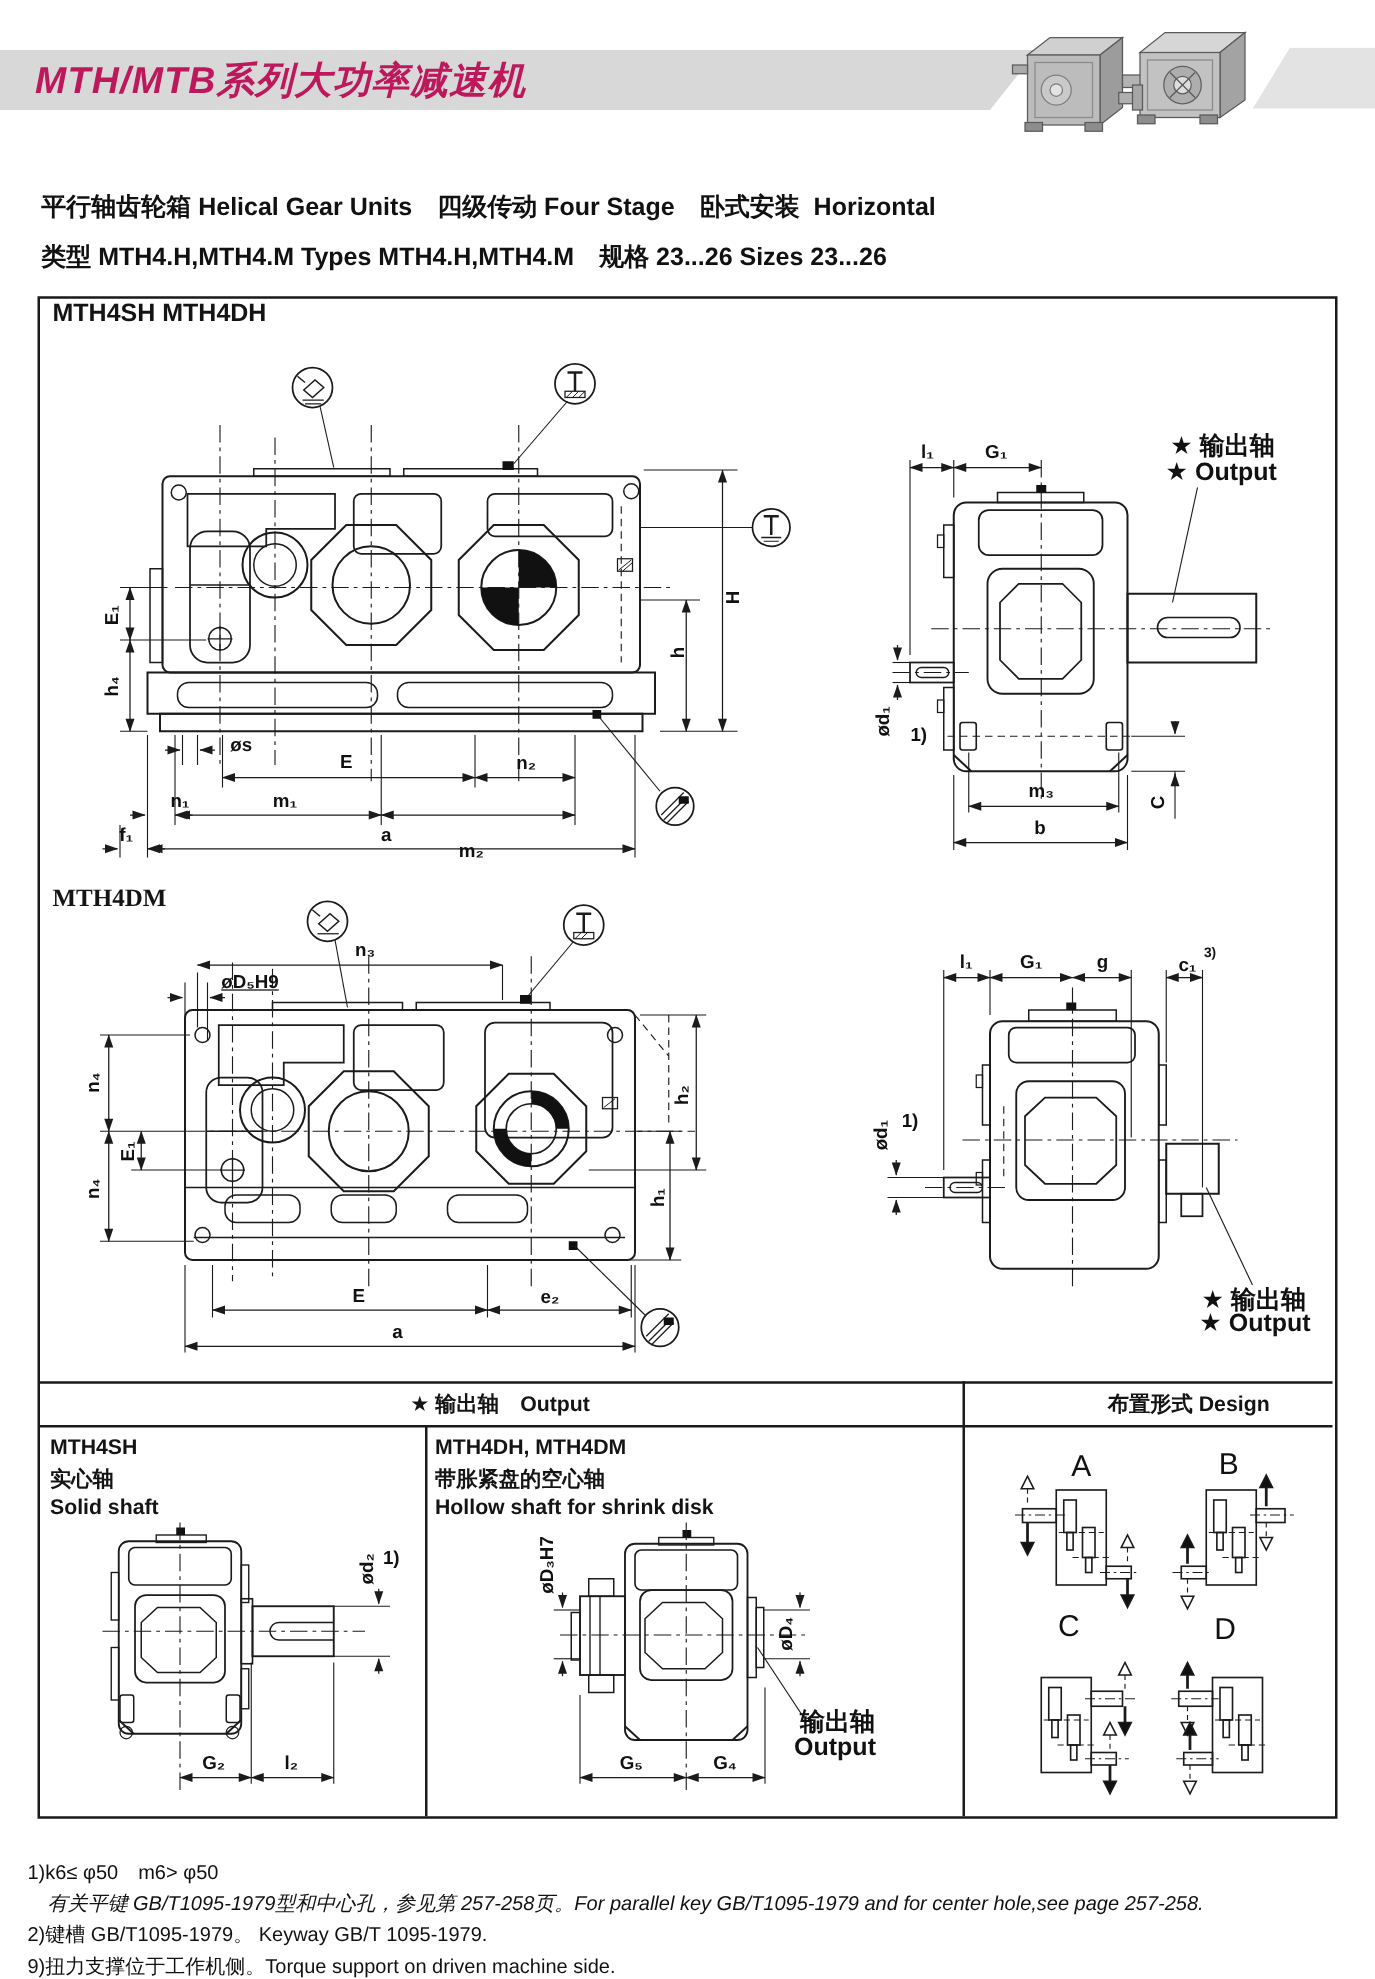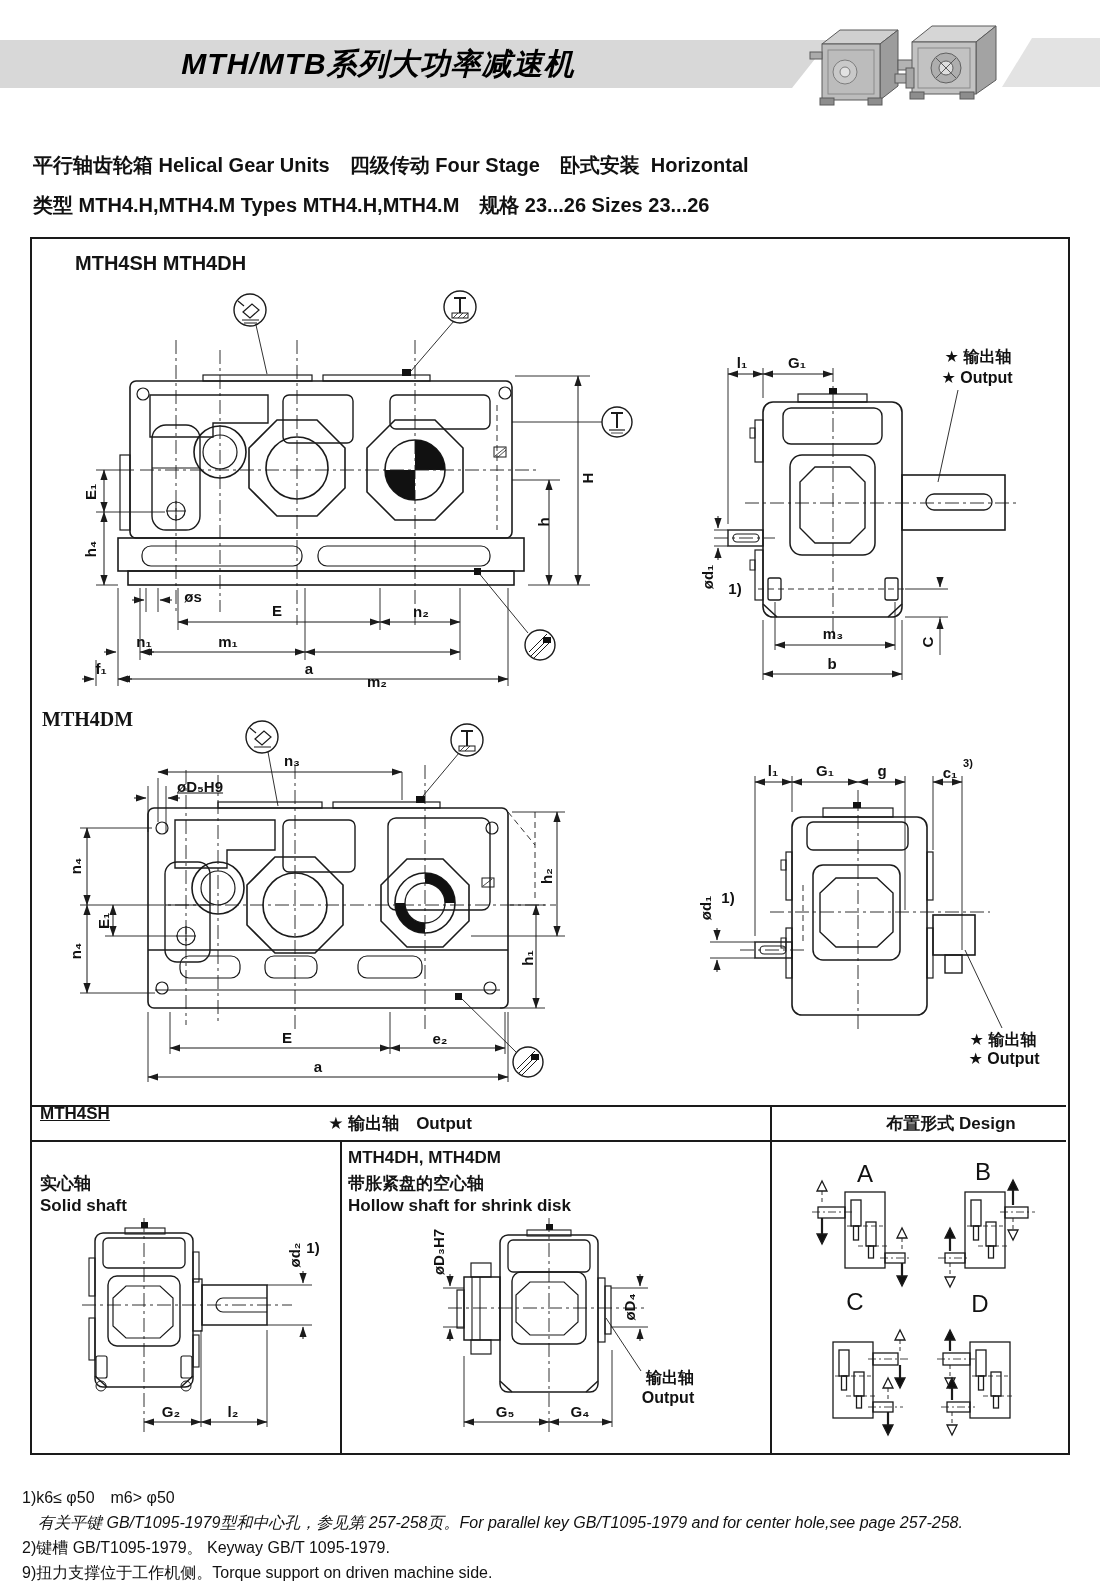--- a/index.html
+++ b/index.html
@@ -9,42 +9,42 @@
     overflow:hidden;
   }
   .abs{position:absolute;}
   
   .banner{
     left:0;top:40px;width:830px;height:48px;background:#d8d8d8;
     clip-path:polygon(0 0,830px 0,792px 48px,0 48px);
   }
   .banner-title{
     left:28px;top:44px;width:700px;height:44px;
-    font-size:30px;font-weight:bold;font-style:italic;color:#000000;
-    letter-spacing:1px;white-space:nowrap;text-align:center;
+    font-size:30px;font-weight:bold;font-style:italic;color:#be185d;
+    letter-spacing:1px;white-space:nowrap;
   }
   .pgram{
     left:1000px;top:38px;width:100px;height:49px;background:#e3e3e3;
     clip-path:polygon(32px 0,100px 0,100px 49px,2px 49px);
   }
   .subtitle{
     left:33px;font-size:20px;font-weight:bold;white-space:pre;color:#111;
   }
   .mainbox{
     left:30px;top:237px;width:1036px;height:1214px;border:2px solid #1a1a1a;background:#fff;
   }
   .viewlabel{font-size:20px;font-weight:bold;white-space:nowrap;}
   .dim{
     position:absolute;font-size:15px;font-weight:bold;white-space:nowrap;
     transform:translate(-50%,-50%);line-height:1;color:#111;
   }
   .dim.v{transform:translate(-50%,-50%) rotate(-90deg);}
   .dim.sup{font-size:11px;}
   .dim.big{font-size:24px;font-weight:normal;}
-  .starlab{font-size:16px;font-weight:bold;}
+  .starlab{font-size:20px;font-weight:bold;}
   .tbl-header{
     font-size:17px;font-weight:bold;transform:translate(-50%,-50%);position:absolute;white-space:pre;
   }
   .cellline{font-size:17px;font-weight:bold;white-space:nowrap;}
   .hline{background:#1a1a1a;}
   .vline{background:#1a1a1a;}
   .footnote{font-size:16px;white-space:pre;color:#111;}
   svg{position:absolute;left:0;top:0;}
   .nopointer{pointer-events:none;}
 </style>
@@ -79,32 +79,32 @@
     <rect x="906" y="68" width="8" height="20" fill="#a6a6a6"></rect>
     <rect x="910" y="92" width="14" height="7" fill="#8d8d8d"></rect>
     <rect x="960" y="92" width="14" height="7" fill="#8d8d8d"></rect>
   </g>
 </svg>
 
 <span class="abs subtitle" style="top:152px;">平行轴齿轮箱 Helical Gear Units　四级传动 Four Stage　卧式安装  Horizontal</span>
 <span class="abs subtitle" style="top:192px;">类型 MTH4.H,MTH4.M Types MTH4.H,MTH4.M　规格 23...26 Sizes 23...26</span>
 
 <div class="abs mainbox"></div>
-<span class="abs viewlabel" style="left:42px;top:252px;margin-left:33px;">MTH4SH MTH4DH</span>
+<span class="abs viewlabel" style="left:42px;top:240px;">MTH4SH MTH4DH</span>
 <span class="abs viewlabel" style="left:42px;top:708px;font-family:Liberation Serif, serif;">MTH4DM</span>
 
 <div class="abs hline" style="left:32px;top:1105px;width:1034px;height:2px;"></div>
 <div class="abs hline" style="left:32px;top:1140px;width:1034px;height:2px;"></div>
 <div class="abs vline" style="left:770px;top:1105px;width:2px;height:348px;"></div>
 <div class="abs vline" style="left:340px;top:1140px;width:2px;height:313px;"></div>
 
 <span class="tbl-header" style="left:400px;top:1123px;">★ 输出轴　Output</span>
 <span class="tbl-header" style="left:951px;top:1123px;">布置形式 Design</span>
 
-<span class="abs cellline" style="left:40px;top:1104px;text-decoration:underline;">MTH4SH</span>
+<span class="abs cellline" style="left:40px;top:1148px;">MTH4SH</span>
 <span class="abs cellline" style="left:40px;top:1172px;">实心轴</span>
 <span class="abs cellline" style="left:40px;top:1196px;">Solid shaft</span>
 <span class="abs cellline" style="left:348px;top:1148px;">MTH4DH, MTH4DM</span>
 <span class="abs cellline" style="left:348px;top:1172px;">带胀紧盘的空心轴</span>
 <span class="abs cellline" style="left:348px;top:1196px;">Hollow shaft for shrink disk</span>
 
 <svg class="nopointer" width="1036" height="1214" viewBox="30 237 1036 1214" style="left:30px;top:237px;">
 <defs>
   <marker id="ma" orient="auto" markerUnits="userSpaceOnUse" markerWidth="12" markerHeight="10" refX="10.5" refY="5">
     <path d="M0.5,1.4 L11,5 L0.5,8.6 Z" fill="#1b1b1b"></path>

